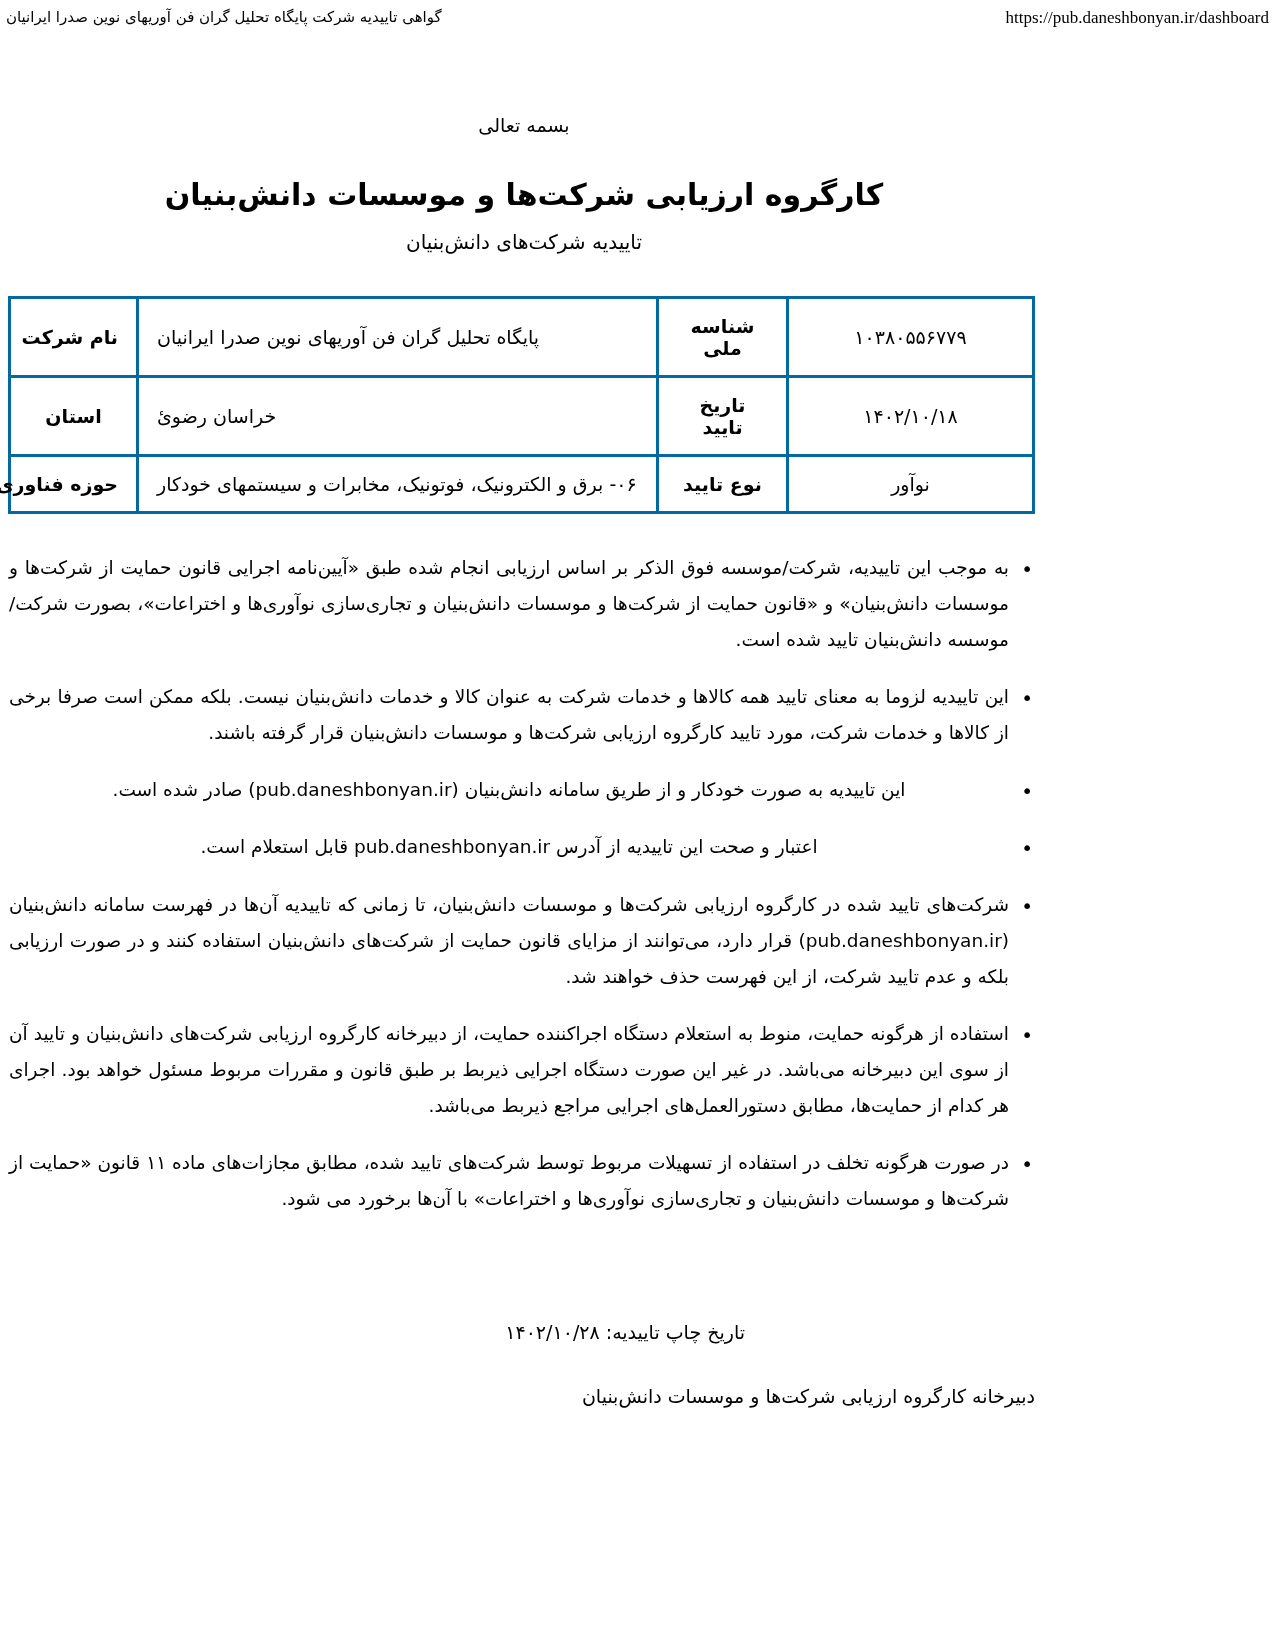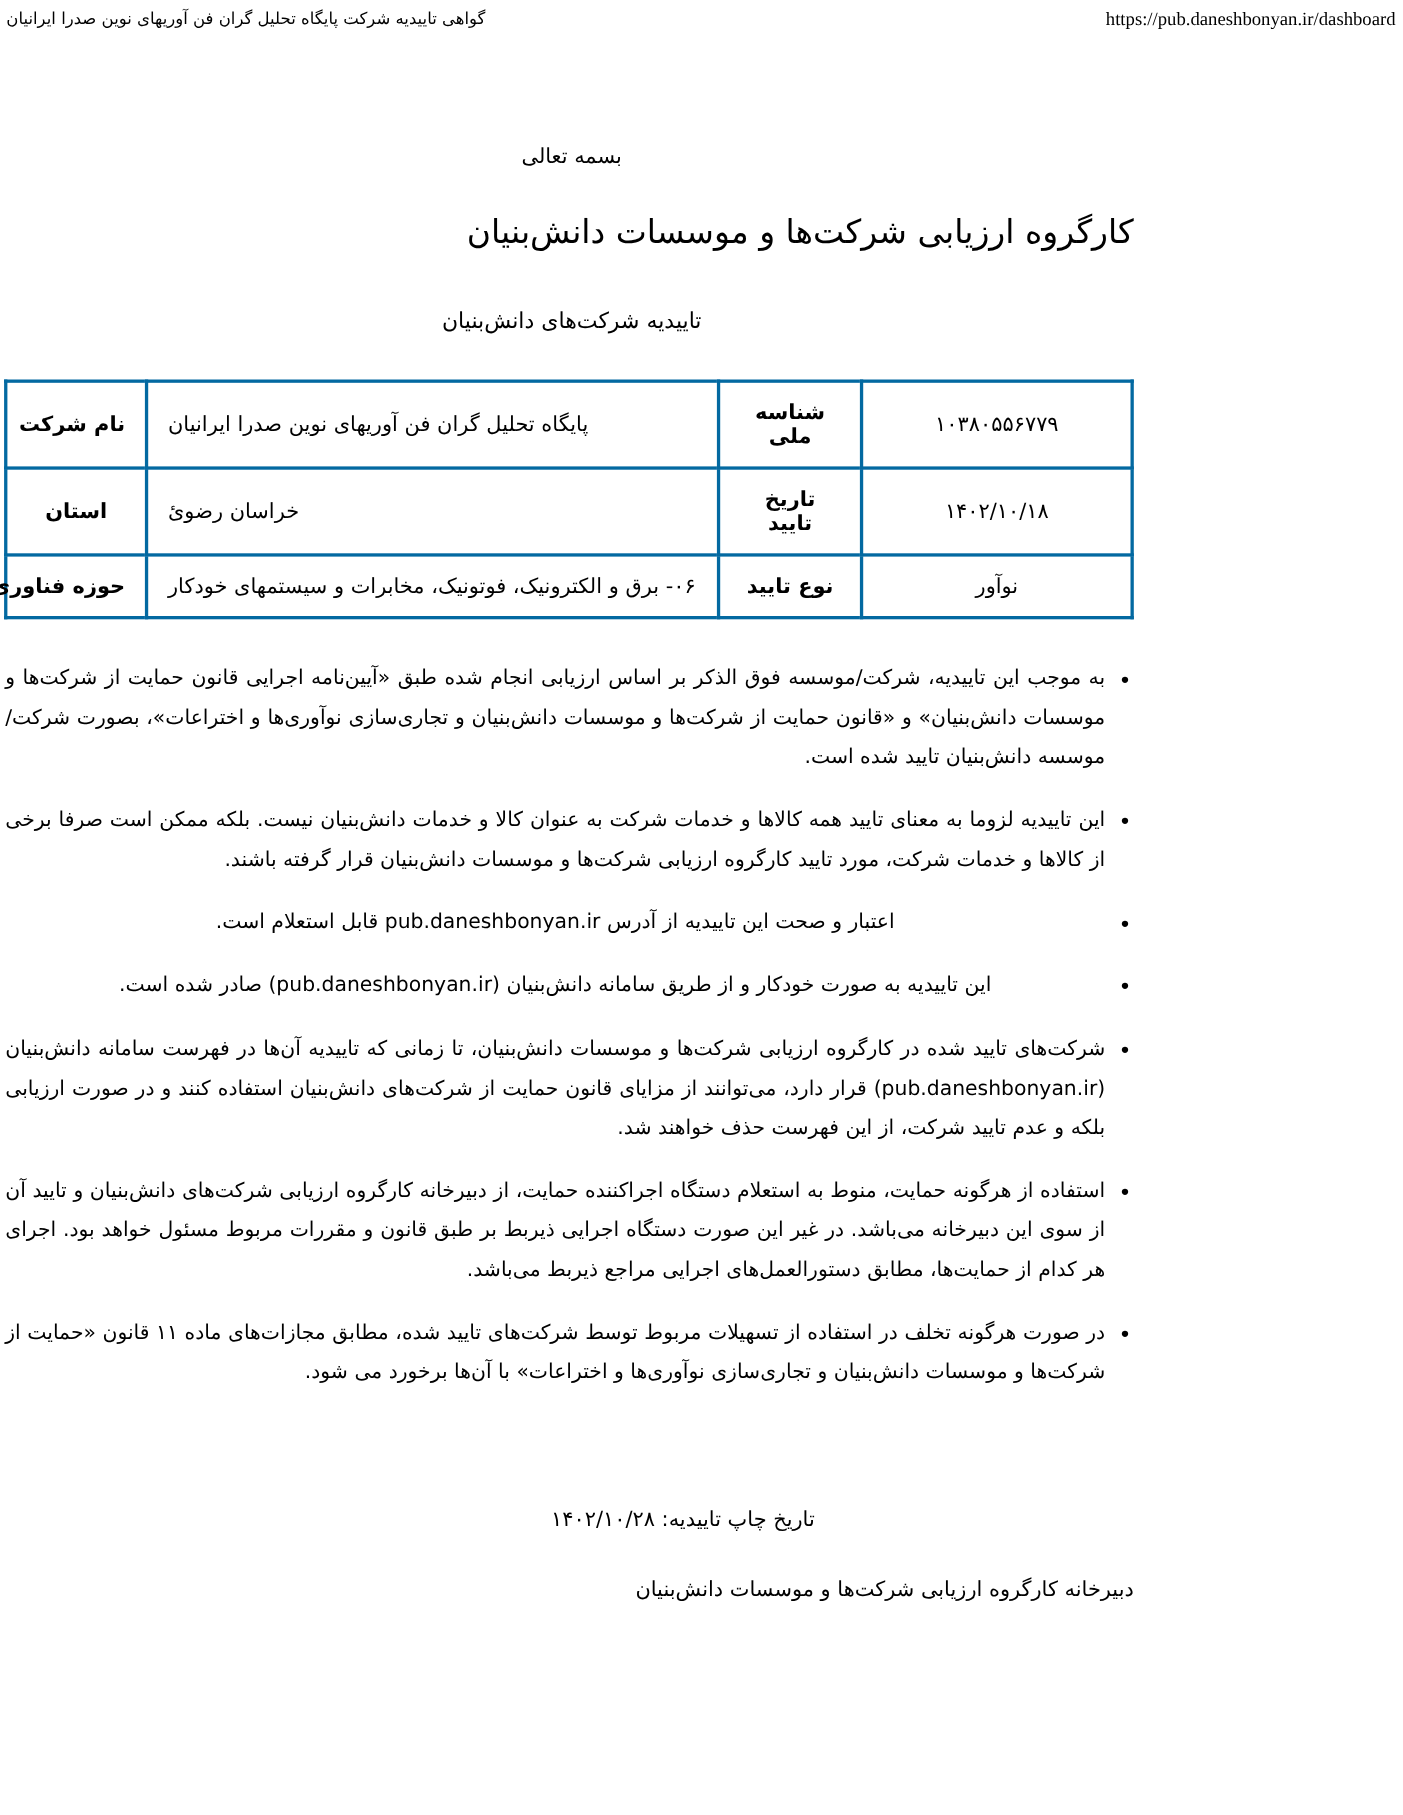--- a/index.html
+++ b/index.html
@@ -44,44 +44,44 @@
     font-family: "DejaVu Sans", sans-serif;
     font-size: 15px;
   }
 
   
   .page {
     position: absolute;
     top: 0;
     left: 0;
     width: 1048px;
-    padding: 17px;
+    padding: 0;
     box-sizing: border-box;
   }
 
   .content {
     width: 1022px;
     margin: 0 auto;
     padding-top: 112px;
   }
 
   .bismillah {
     text-align: center;
     font-size: 19px;
     line-height: 1.4;
     margin-bottom: 34px;
     font-weight: 400;
   }
 
   .main-title {
-    text-align: right;
+    text-align: center;
     font-size: 30px;
-    font-weight: normal;
+    font-weight: bold;
     line-height: 1.45;
-    margin-bottom: 44px;
+    margin-bottom: 12px;
     letter-spacing: 0;
   }
 
   .sub-title {
     text-align: center;
     font-size: 20px;
     font-weight: 400;
     line-height: 1.4;
     margin-bottom: 40px;
   }
@@ -207,22 +207,22 @@
           <td class="lbl-mid">نوع تایید</td>
           <td class="val-wide">۰۶- برق و الکترونیک، فوتونیک، مخابرات و سیستمهای خودکار</td>
           <td class="lbl-right">حوزه فناوری</td>
         </tr>
       </tbody>
     </table>
 
     <ul class="clauses">
       <li>به موجب این تاییدیه، شرکت/موسسه فوق الذکر بر اساس ارزیابی انجام شده طبق «آیین‌نامه اجرایی قانون حمایت از شرکت‌ها و موسسات دانش‌بنیان» و «قانون حمایت از شرکت‌ها و موسسات دانش‌بنیان و تجاری‌سازی نوآوری‌ها و اختراعات»، بصورت شرکت/موسسه دانش‌بنیان تایید شده است.</li>
       <li>این تاییدیه لزوما به معنای تایید همه کالاها و خدمات شرکت به عنوان کالا و خدمات دانش‌بنیان نیست. بلکه ممکن است صرفا برخی از کالاها و خدمات شرکت، مورد تایید کارگروه ارزیابی شرکت‌ها و موسسات دانش‌بنیان قرار گرفته باشند.</li>
+      <li style="text-align:center">این تاییدیه به صورت خودکار و از طریق سامانه دانش‌بنیان (pub.daneshbonyan.ir) صادر شده است.</li>
       <li style="text-align:center">اعتبار و صحت این تاییدیه از آدرس pub.daneshbonyan.ir قابل استعلام است.</li>
-      <li style="text-align:center">این تاییدیه به صورت خودکار و از طریق سامانه دانش‌بنیان (pub.daneshbonyan.ir) صادر شده است.</li>
       <li>شرکت‌های تایید شده در کارگروه ارزیابی شرکت‌ها و موسسات دانش‌بنیان، تا زمانی که تاییدیه آن‌ها در فهرست سامانه دانش‌بنیان (pub.daneshbonyan.ir) قرار دارد، می‌توانند از مزایای قانون حمایت از شرکت‌های دانش‌بنیان استفاده کنند و در صورت ارزیابی بلکه و عدم تایید شرکت، از این فهرست حذف خواهند شد.</li>
       <li>استفاده از هرگونه حمایت، منوط به استعلام دستگاه اجراکننده حمایت، از دبیرخانه کارگروه ارزیابی شرکت‌های دانش‌بنیان و تایید آن از سوی این دبیرخانه می‌باشد. در غیر این صورت دستگاه اجرایی ذیربط بر طبق قانون و مقررات مربوط مسئول خواهد بود. اجرای هر کدام از حمایت‌ها، مطابق دستورالعمل‌های اجرایی مراجع ذیربط می‌باشد.</li>
       <li>در صورت هرگونه تخلف در استفاده از تسهیلات مربوط توسط شرکت‌های تایید شده، مطابق مجازات‌های ماده ۱۱ قانون «حمایت از شرکت‌ها و موسسات دانش‌بنیان و تجاری‌سازی نوآوری‌ها و اختراعات» با آن‌ها برخورد می شود.</li>
     </ul>
 
     <div class="doc-footer">
       <div class="print-date">تاریخ چاپ تاییدیه: ۱۴۰۲/۱۰/۲۸</div>
       <div class="signature">دبیرخانه کارگروه ارزیابی شرکت‌ها و موسسات دانش‌بنیان</div>
     </div>
 

